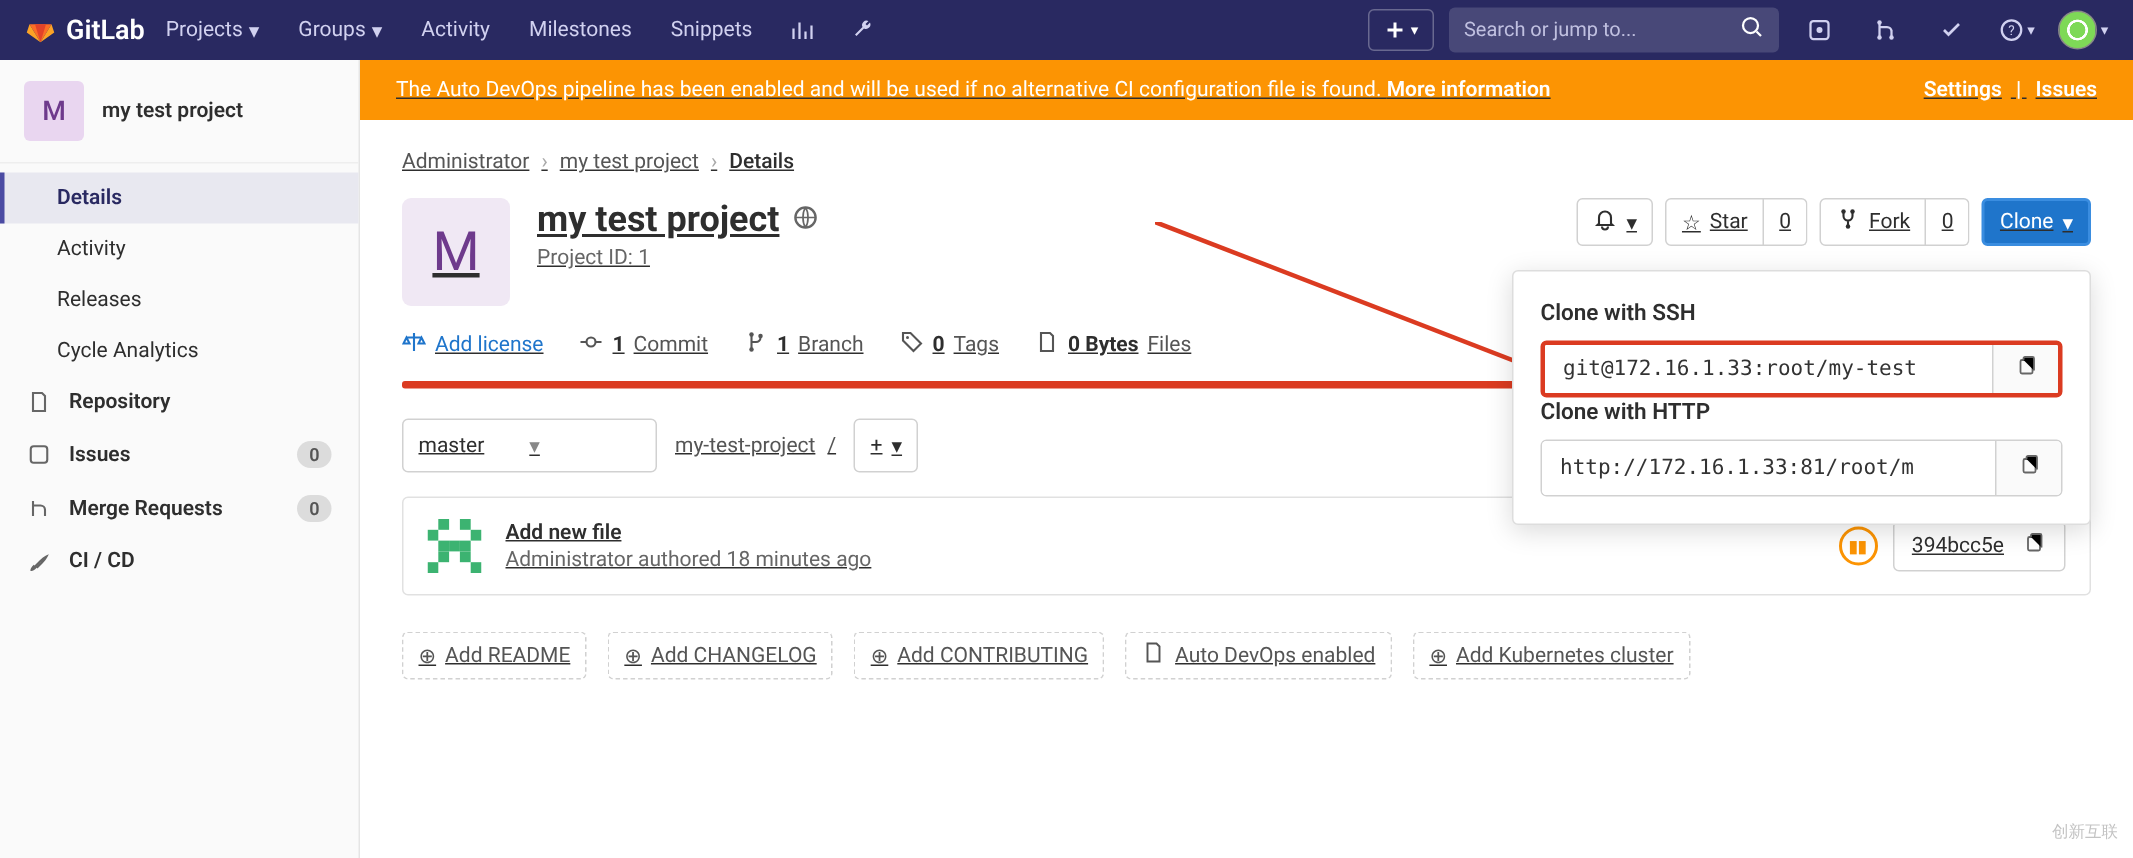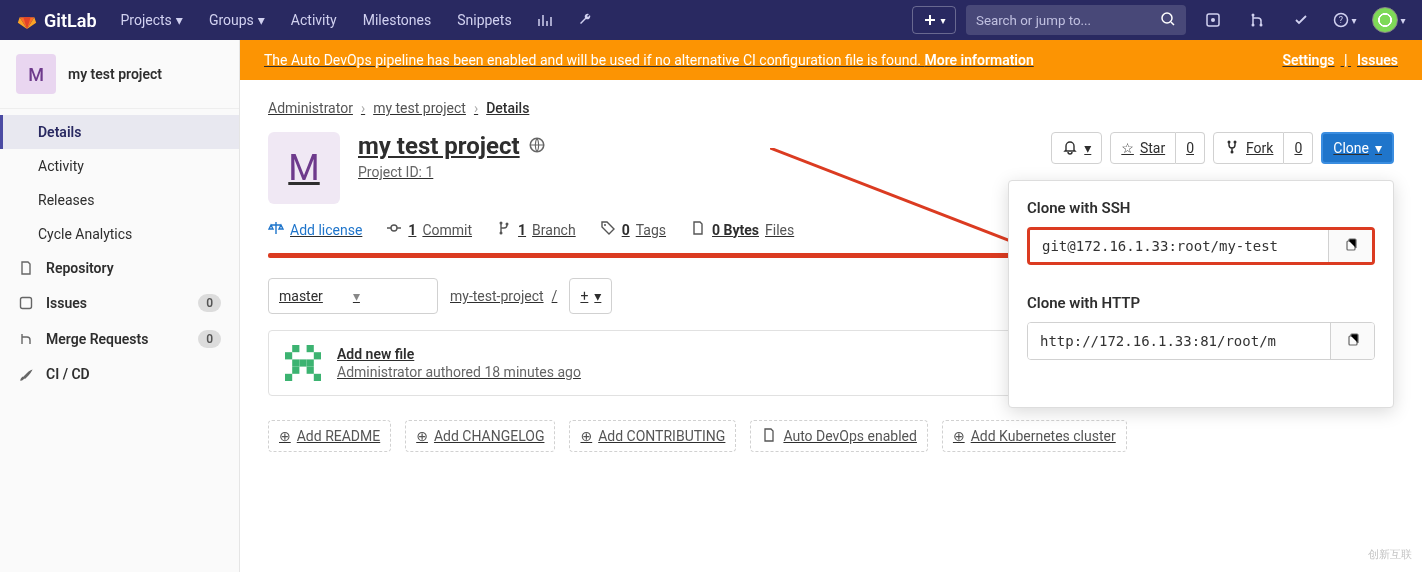--- a/index.html
+++ b/index.html
@@ -1,19 +1,19 @@
 <!DOCTYPE html>
 <html><head>
 <meta charset="utf-8">
 <style>
 * { margin: 0; padding: 0; box-sizing: border-box; font-family: -apple-system, BlinkMacSystemFont, "Segoe UI", Roboto, sans-serif; }
 body { background: #fff; color: #2e2e2e; font-size: 14px; width: 1422px; }
 
 .topbar { background: #292961; height: 40px; display: flex; align-items: center; padding: 0 16px; color: #fff; }
-.topbar .logo-area { display: flex; align-items: center; gap: 6px; margin-right: 14px; }
+.topbar .logo-area { display: flex; align-items: center; gap: 6px; margin-right: 4px; }
 .topbar .logo-text { font-weight: 600; font-size: 18px; }
 .topbar .nav { display: flex; gap: 6px; justify-content: flex-end; }
 .topbar .nav-item { padding: 10px 10px; color: #d1d1f0; cursor: pointer; display: flex; align-items: center; gap: 4px; }
 .topbar .spacer { flex: 1; }
 .topbar .right { display: flex; align-items: center; gap: 10px; }
 .topbar .icon-btn { width: 34px; height: 40px; display: flex; align-items: center; justify-content: center; color: #d1d1f0; cursor: pointer; }
 .topbar .plus-btn { border: 1px solid rgba(255,255,255,0.3); border-radius: 4px; height: 28px; width: 44px; display:flex; align-items:center; justify-content:center; gap:2px;}
 .topbar .search { display: flex; align-items: center; background: rgba(255,255,255,0.15); border-radius: 4px; height: 30px; width: 220px; padding: 0 10px; }
 .topbar .search input { background: transparent; border: none; color: #fff; flex: 1; outline: none; }
 .topbar .search input::placeholder { color: #c0c0e0; }
@@ -74,21 +74,21 @@
 .commit-card .cmeta { color: #666; margin-top: 2px; }
 .commit-card .right { margin-left: auto; display: flex; gap: 10px; align-items: center; }
 .pipeline-icon { width: 26px; height: 26px; border: 2px solid #fc9403; border-radius: 50%; display:flex; align-items:center; justify-content:center; color:#fc9403; font-size:11px; font-weight:bold;}
 .sha-box { border: 1px solid #d1d1d1; border-radius: 4px; padding: 6px 12px; font-family: monospace; display:flex; gap:12px; align-items:center;}
 
 .add-buttons { display: flex; gap: 14px; margin-top: 24px; }
 .add-buttons .btn { border-style: dashed; color: #555; }
 
 .clone-panel { position: absolute; right: 28px; top: 100px; width: 386px; background: #fff; border: 1px solid #ddd; border-radius: 4px; box-shadow: 0 4px 18px rgba(0,0,0,0.15); padding: 18px; z-index: 10; }
 .clone-panel h4 { font-size: 15px; font-weight: 600; margin-bottom: 10px; }
-.clone-panel .url-row { display: flex; margin-bottom: 29px; border: 1px solid #d1d1d1; border-radius: 4px; overflow: hidden; height:38px;}
+.clone-panel .url-row { display: flex; margin-bottom: 0; border: 1px solid #d1d1d1; border-radius: 4px; overflow: hidden; height:38px;}
 .clone-panel .url-row.hl { border: 3px solid #db3b21; }
 .clone-panel .url-row input { flex: 1; border: none; padding: 0 12px; font-family: monospace; font-size: 14px; outline: none; color:#333;}
 .clone-panel .url-row .copy { width: 44px; border-left: 1px solid #d1d1d1; display: flex; align-items: center; justify-content: center; cursor: pointer; color: #666; background:#fafafa;}
 
 .arrow-svg { position:absolute; top:68px; left:530px; pointer-events:none; z-index:5;}
 
 .watermark { position:absolute; right:10px; bottom:10px; opacity:0.5; display:flex; align-items:center; gap:4px; font-size:11px; color:#888;}
 
 svg.icon-sm { width:16px; height:16px; }
 </style>

